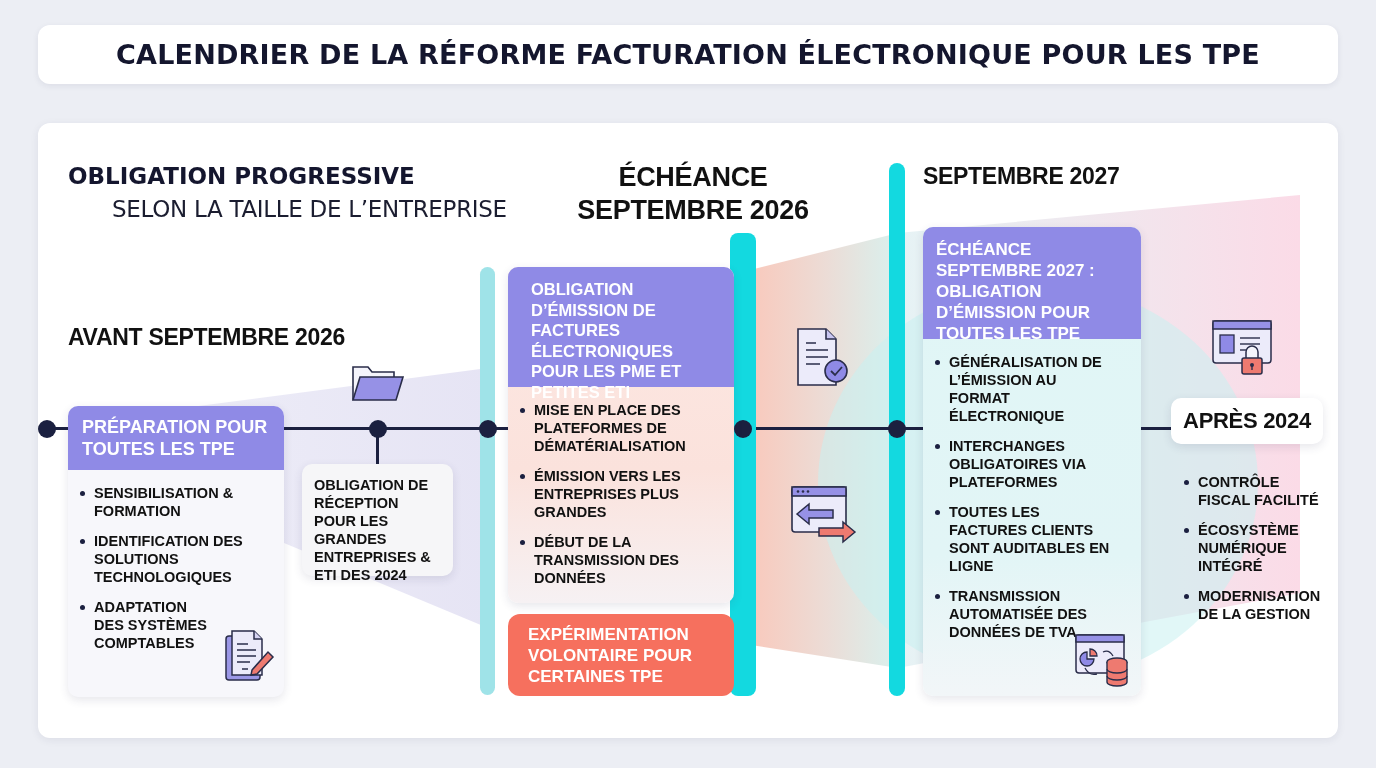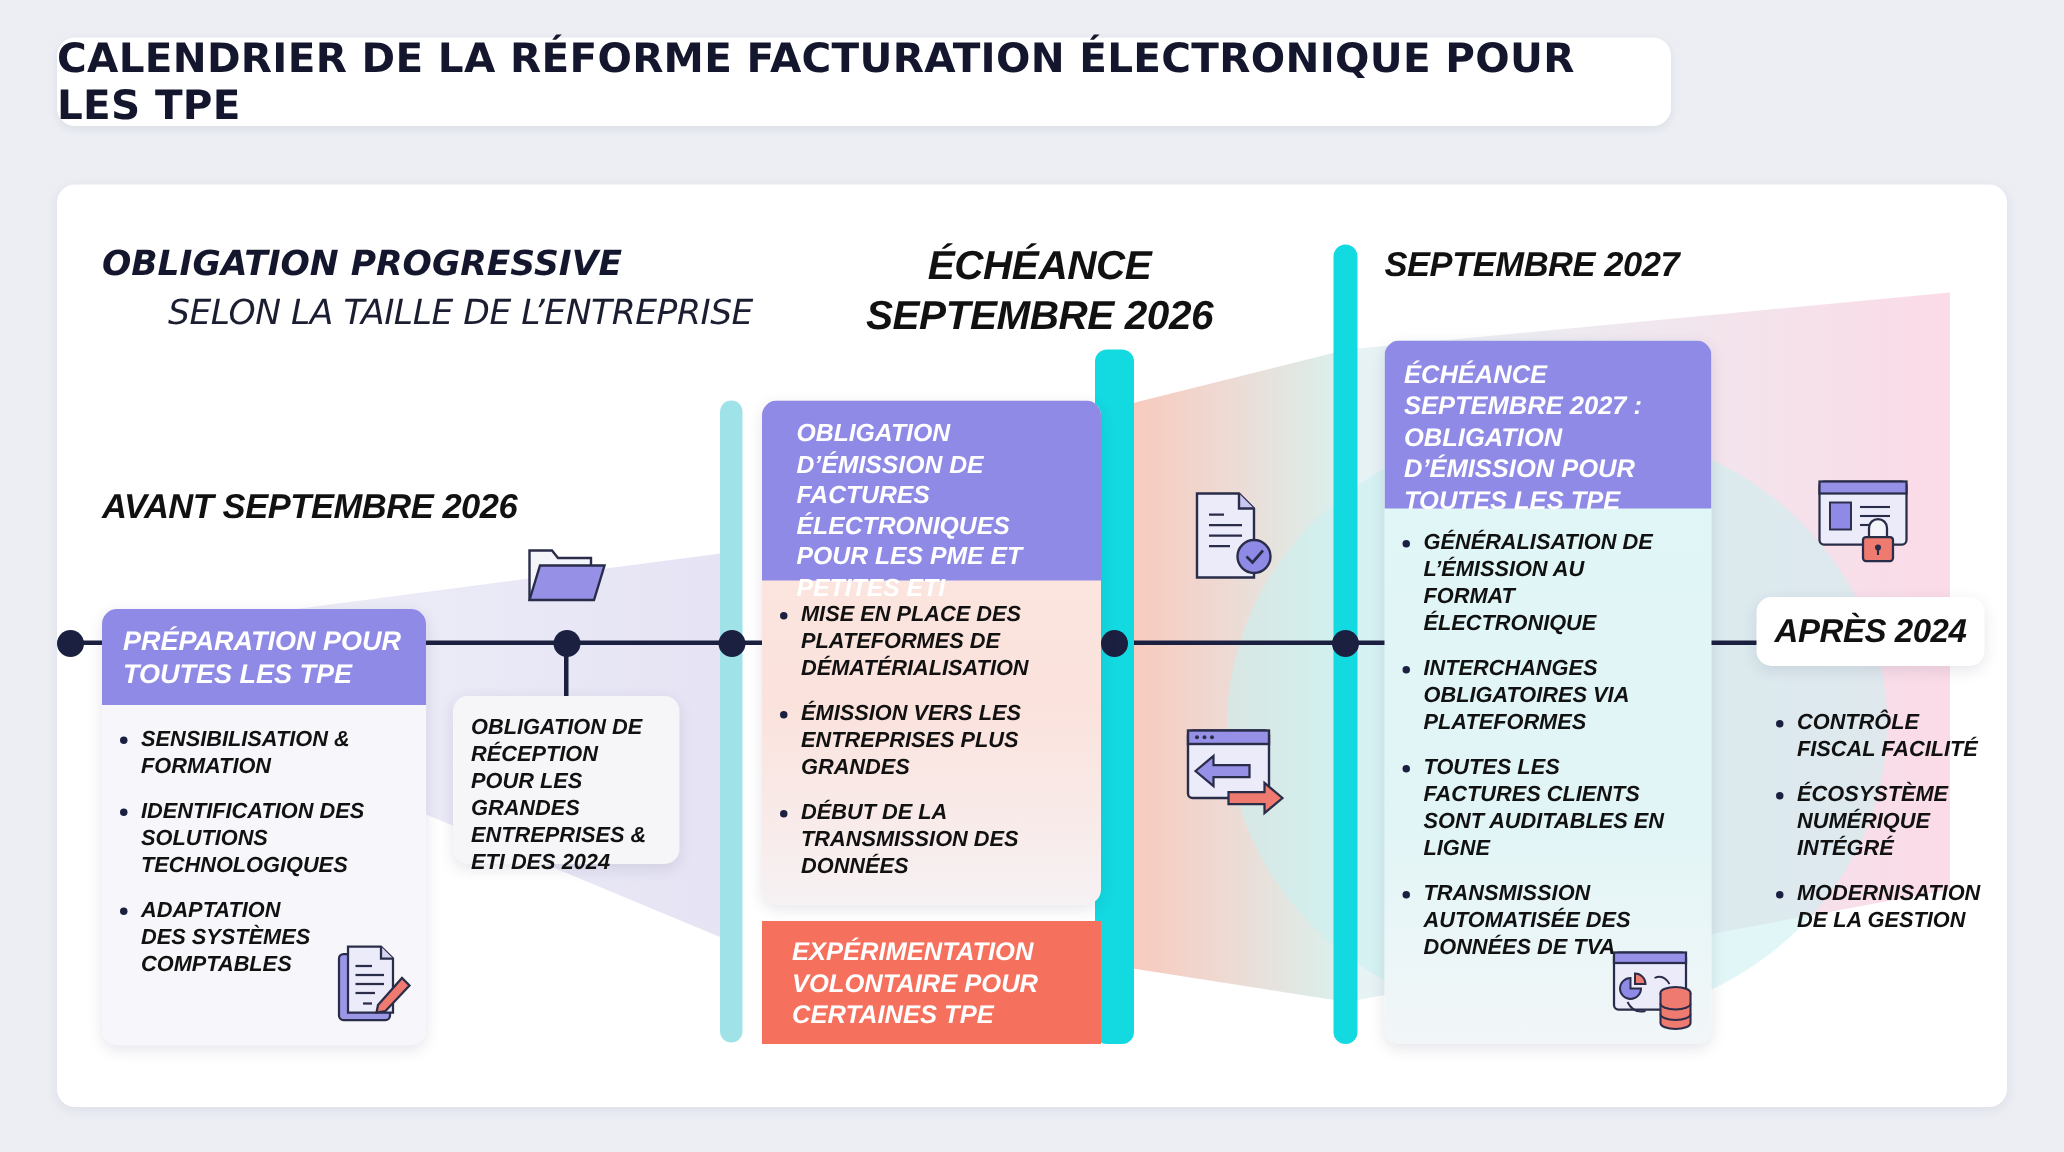--- a/index.html
+++ b/index.html
@@ -4,35 +4,34 @@
 <style>
   * { box-sizing: border-box; margin: 0; padding: 0; }
   html, body { width: 1376px; height: 768px; overflow: hidden; }
   body {
     background: #eceef4;
     font-family: "Liberation Sans", "DejaVu Sans", sans-serif;
     color: #141628;
     position: relative;
   }
   .title-bar {
-    position: absolute; left: 38px; top: 25px; width: 1076px; height: 59px;
+    position: absolute; left: 38px; top: 25px; width: 1300px; height: 59px;
     background: #ffffff; border-radius: 12px;
     box-shadow: 0 2px 6px rgba(40,40,80,0.08);
     display: flex; align-items: center; justify-content: center;
   }
   .title-bar h1 {
     font-family: "DejaVu Sans", sans-serif;
     font-size: 27px; font-weight: 700; letter-spacing: 0.2px; color: #14162e;
   }
   .panel {
     position: absolute; left: 38px; top: 123px; width: 1300px; height: 615px;
     background: #ffffff; border-radius: 12px;
     box-shadow: 0 2px 8px rgba(40,40,80,0.08);
     overflow: hidden;
-    font-style: italic;
   }
   .abs { position: absolute; }
   
   .bg-svg { position: absolute; left: 0; top: 0; width: 1300px; height: 615px; }
 
   .heading-main { left: 30px; top: 40px; font-size: 23px; font-weight: 700; color: #14162e; font-family: "DejaVu Sans", sans-serif; }
   .heading-sub { left: 30px; top: 73px; font-size: 23px; font-weight: 400; color: #1b1d30; font-family: "DejaVu Sans", sans-serif; letter-spacing: -0.3px; margin-left: 44px; }
   .heading-avant { left: 30px; top: 201px; font-size: 23px; font-weight: 700; color: #111; letter-spacing: -0.3px; }
   .heading-2026 { left: 520px; top: 38px; width: 270px; text-align: center; font-size: 27px; font-weight: 700; line-height: 33px; color: #111; letter-spacing: -0.3px;}
   .heading-2027 { left: 885px; top: 40px; font-size: 23px; font-weight: 700; color: #111; letter-spacing: -0.3px;}
@@ -68,21 +67,21 @@
   .card-prep .card-head { font-size: 18px; line-height: 22px; padding: 10px 14px 8px 14px; height: 64px; }
   .card-recv {
     left: 264px; top: 341px; width: 151px; height: 112px; background: #f6f6f8;
     border-radius: 10px; box-shadow: 0 3px 10px rgba(50,50,90,0.12);
     padding: 12px 12px; font-weight: 700; font-size: 14.5px; line-height: 18px; color: #111;
   }
   .card-2026 { left: 470px; top: 144px; width: 226px; height: 336px; background: linear-gradient(180deg,#fde8e3 0%, #fbe2dc 60%, #f6f1f3 100%); }
   .card-2026 .card-head { height: 120px; padding: 12px 23px; font-size: 16.5px; line-height: 20.5px; }
   .card-exp {
     left: 470px; top: 491px; width: 226px; height: 82px; background: #f6705e;
-    border-radius: 0; color: #fff; font-weight: 700; font-size: 17px; line-height: 21px;
+    border-radius: 12px; color: #fff; font-weight: 700; font-size: 17px; line-height: 21px;
     padding: 10px 20px;
   }
   .card-2027 { left: 885px; top: 104px; width: 218px; height: 469px; background: linear-gradient(180deg,#e0f6f6 0%, #e2f5f6 70%, #f2f6f8 100%); }
   .card-2027 .card-head { height: 112px; padding: 12px 13px; font-size: 17px; line-height: 21px; }
   .card-2027 .card-body { padding: 14px 20px 10px 12px; }
   .apres-box {
     left: 1133px; top: 275px; width: 152px; height: 46px; background: #fff;
     border-radius: 10px; box-shadow: 0 3px 10px rgba(50,50,90,0.12);
     display: flex; align-items: center; justify-content: center;
     font-weight: 700; font-size: 22px; color: #111; letter-spacing: -0.3px;

